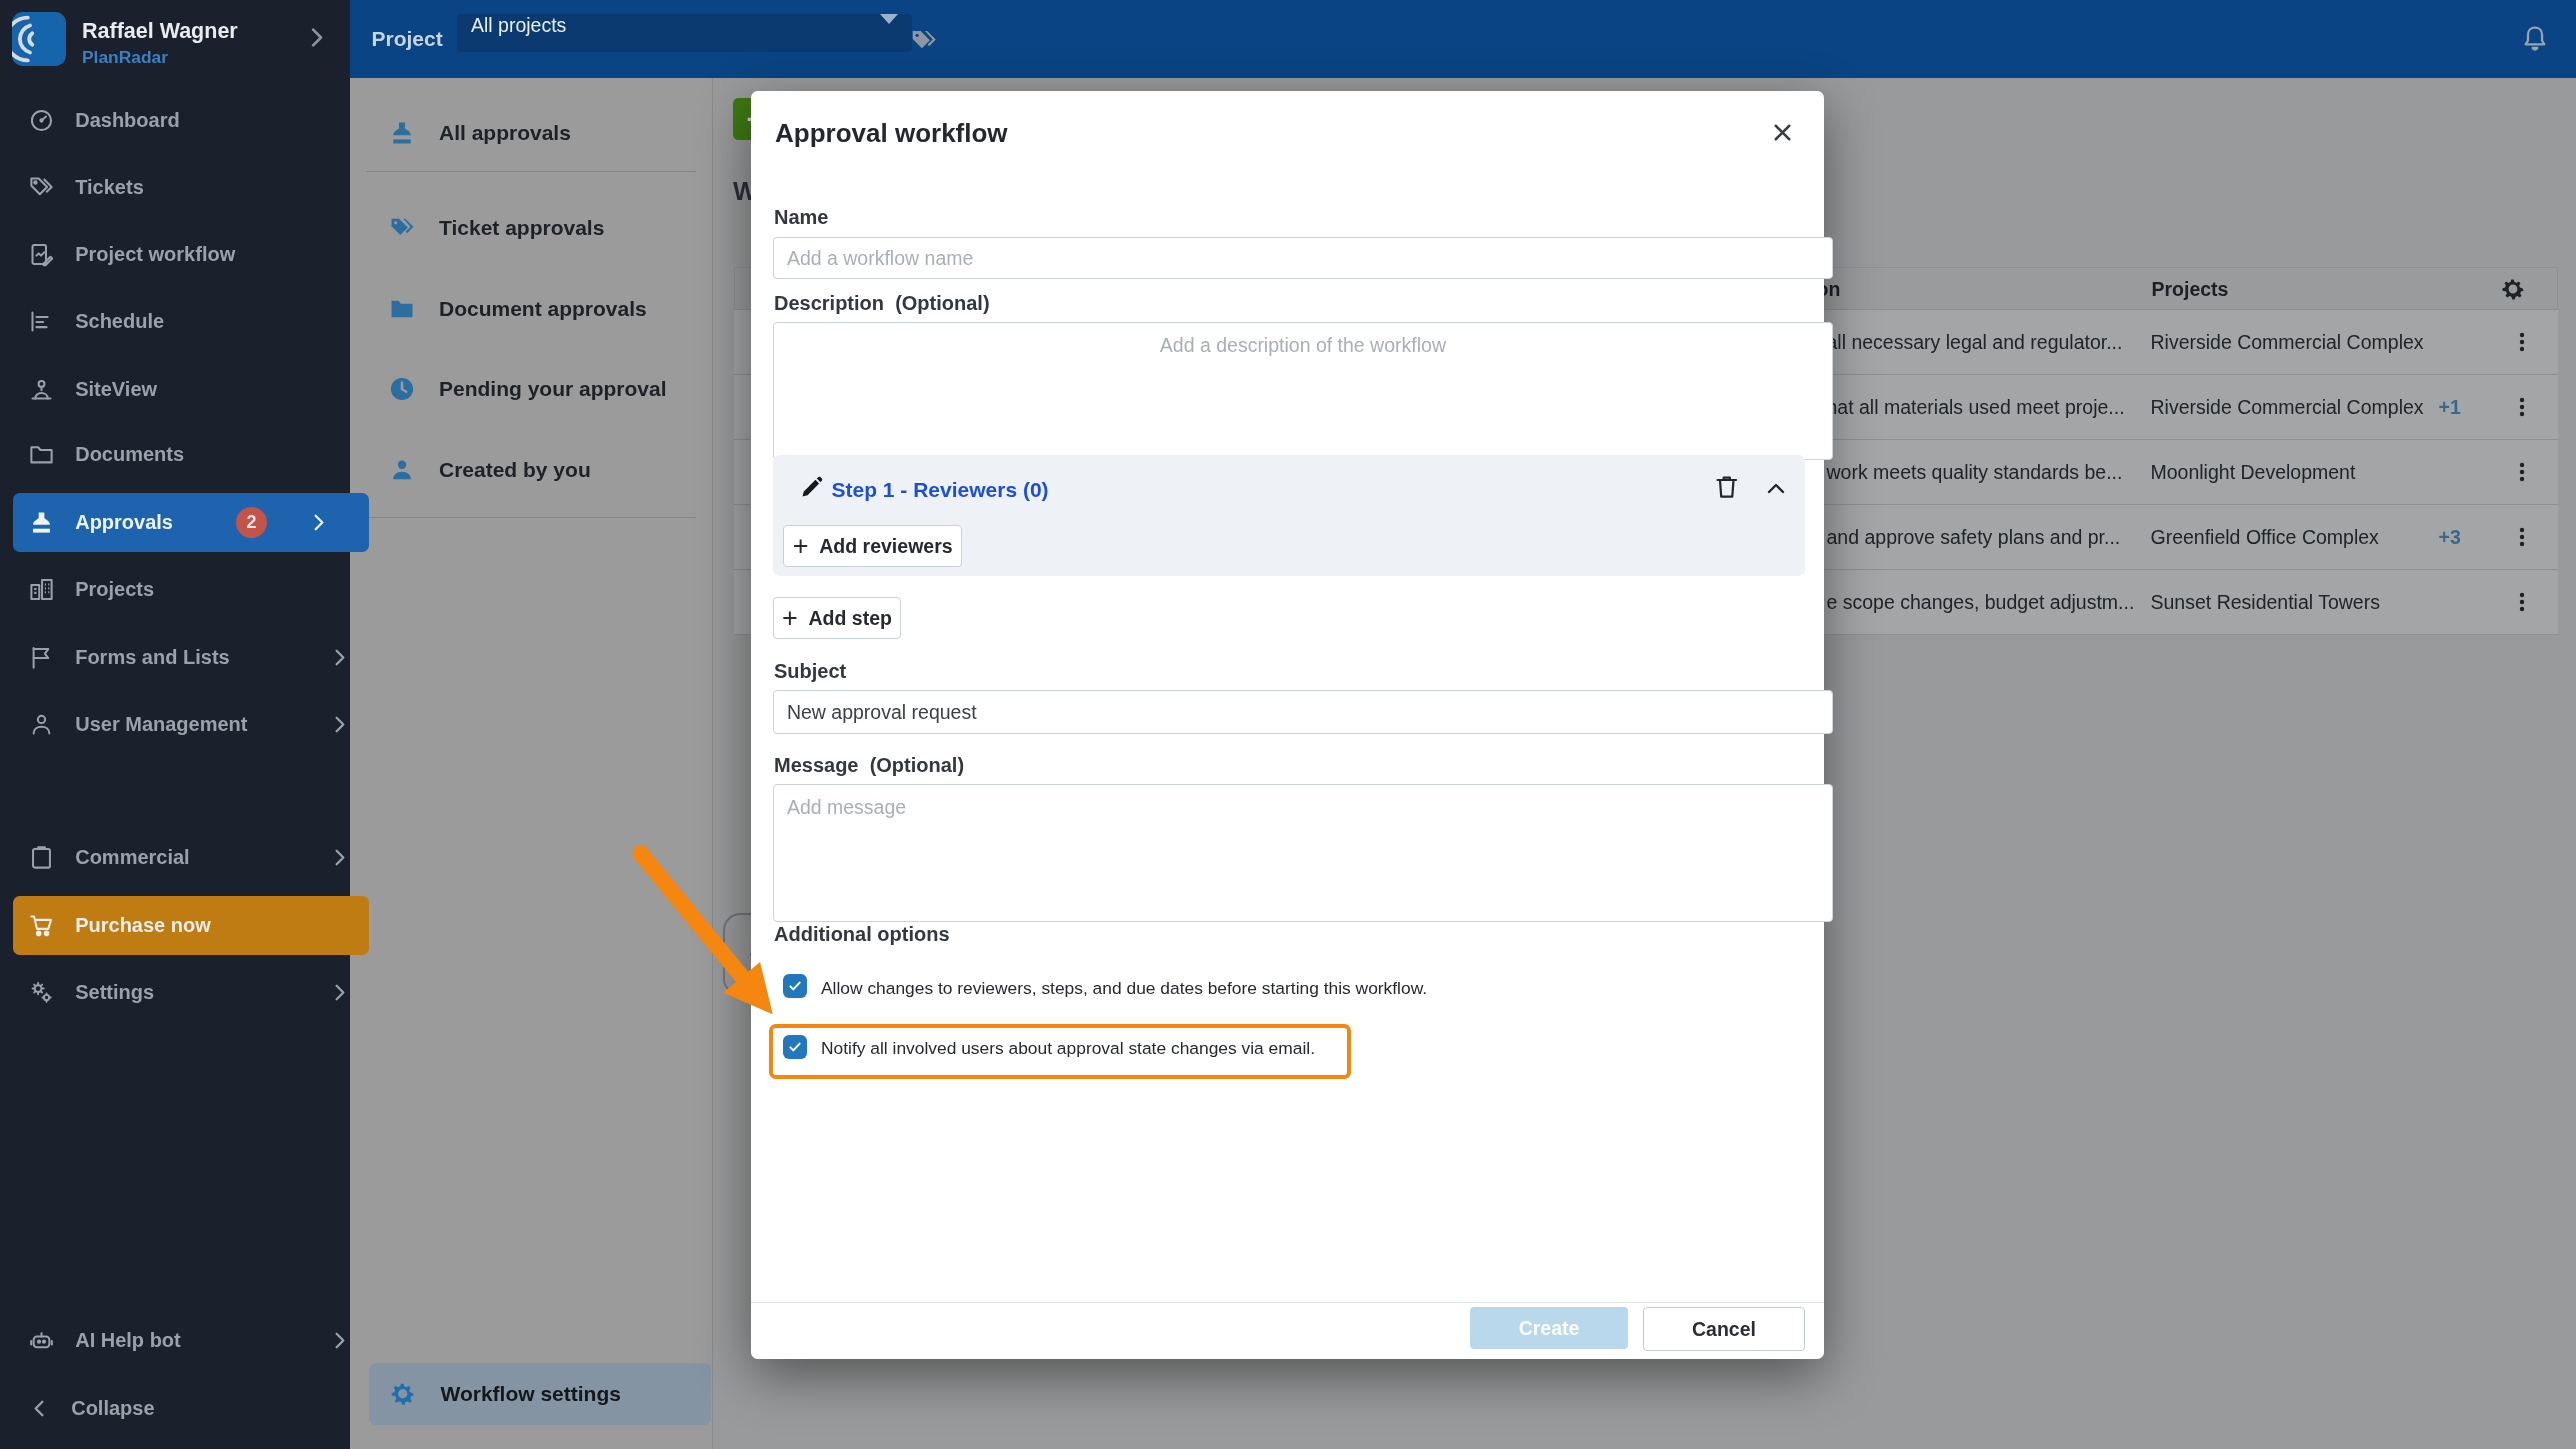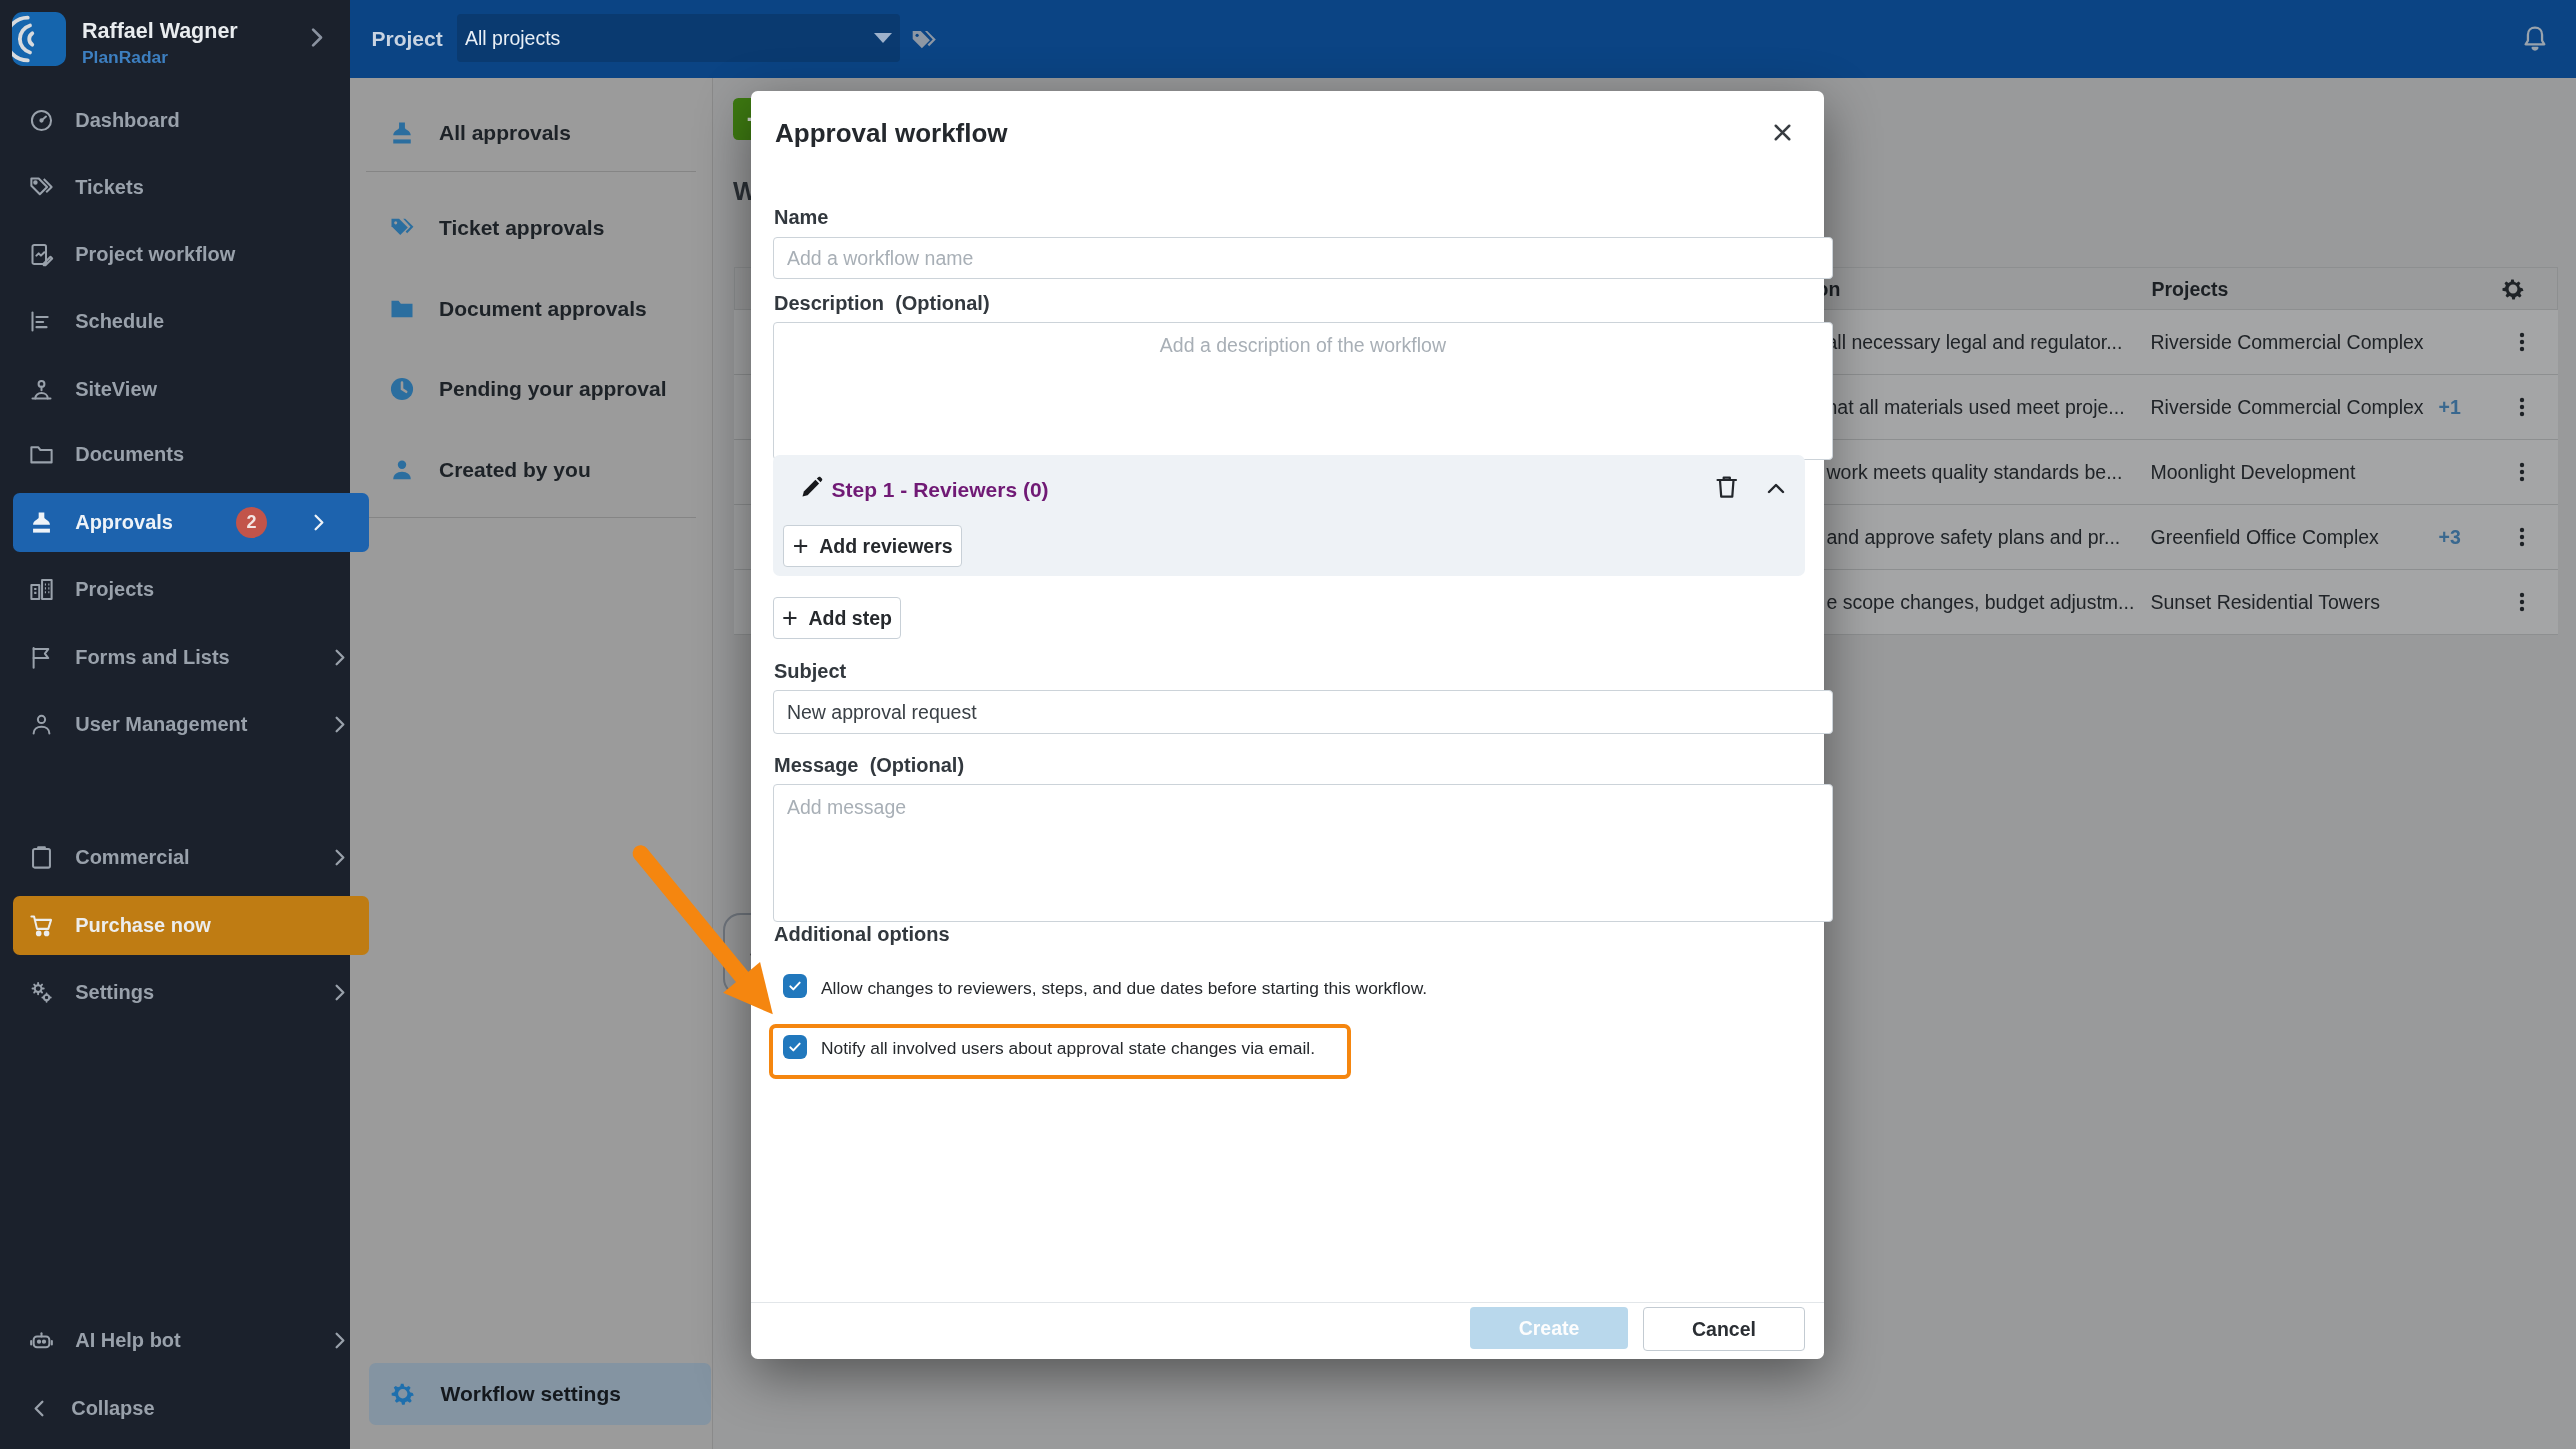--- a/index.html
+++ b/index.html
@@ -22,22 +22,22 @@
          margin-left:43px}
   #user-row{left:0;top:0;width:350px;height:94px}
   #logo{left:12px;top:12px;width:54px;height:54px;border-radius:10.7px;background:#1565ad;overflow:hidden}
   #user-name{left:82px;top:19px;font-size:21.5px;font-weight:700;color:#e9ecef;white-space:nowrap}
   #user-co{left:82px;top:47px;font-size:17.4px;color:#3d7fc0;font-weight:600}
   #user-chev{left:303px;top:24px;color:#8a92a0}
 
   
   #topbar{left:350px;top:0;width:2226px;height:78px;background:#0b4484;z-index:5}
   #project-label{left:21.5px;top:27px;font-size:21px;font-weight:700;color:#c9d4e2}
-  #project-dd{left:107px;top:14px;width:427px;height:48px;background:#0a3a70;border-radius:4px;
-              display:flex;align-items:center;padding:0 8px;color:#e9eff6;font-size:19.5px}
+  #project-dd{left:107px;top:14px;width:427px;height:38px;background:#0a3a70;border-radius:4px;
+              display:flex;align-items:flex-start;padding:0 14px;color:#e9eff6;font-size:19.5px}
   #dd-caret{margin-left:auto;width:0;height:0;border-left:9.4px solid transparent;
             border-right:9.4px solid transparent;border-top:10.7px solid #9db1cb}
   #topbar-tag{left:559px;top:25.5px;color:#8d97a4}
   #topbar-bell{left:2169px;top:23px;color:#99a3ad}
 
   
   #filters{left:350px;top:78px;width:362px;height:1371px;background:#9b9b9b;z-index:2;
            border-right:1.3px solid #8a8a8a}
   .filter-item{left:0;width:362px;height:59px;display:flex;align-items:center;gap:23px;
                padding-left:38px;color:#1d2227;font-size:21px;font-weight:700}
@@ -67,21 +67,21 @@
   #modal{left:751px;top:91px;width:1073px;height:1268px;background:#fff;border-radius:6.7px;
          box-shadow:0 16px 54px rgba(0,0,0,.45);z-index:10}
   .mlabel{position:absolute;font-size:20px;font-weight:700;color:#32383e;white-space:nowrap}
   .minput{position:absolute;left:21.5px;width:1032px;border:1.3px solid #ccd3d9;border-radius:4px;
           font-family:"Liberation Sans",sans-serif;font-size:19.5px;color:#3a4046;padding:0 13.4px;outline:none;background:#fff}
   textarea.minput{padding:10.7px 13.4px;resize:none}
   .minput::placeholder{color:#a8afb6}
   #modal-title{left:24px;top:27px;font-size:26px;font-weight:700;color:#24282d}
   #modal-close{left:1018px;top:28px;color:#383d42}
   #step-card{left:21.5px;top:364px;width:1032px;height:121px;background:#eef2f6;border-radius:6.7px}
-  #step-head{left:59px;top:23px;font-size:21px;font-weight:700;color:#701a75}
+  #step-head{left:59px;top:23px;font-size:21px;font-weight:700;color:#1d4ed8}
   .wbtn{position:absolute;background:#fff;border:1.3px solid #c8d0d7;border-radius:4px;
         display:flex;align-items:center;justify-content:center;gap:10.7px;font-size:19.5px;
         font-weight:600;color:#26292d}
   .plus{font-size:27px;font-weight:400;line-height:1}
   .cbx{position:absolute;width:24px;height:24px;border-radius:6px;background:#2178bd;
        display:flex;align-items:center;justify-content:center}
   .cbx-label{position:absolute;font-size:17.4px;color:#26292d;white-space:nowrap}
   #footer-line{left:0;top:1211px;width:1073px;height:1.3px;background:#e2e6e9}
   #create-btn{left:719px;top:1216px;width:158px;height:42px;background:#b9d8ec;border-radius:4px;
               color:#fdfdfd;font-size:19.5px;font-weight:600;display:flex;align-items:center;justify-content:center}

